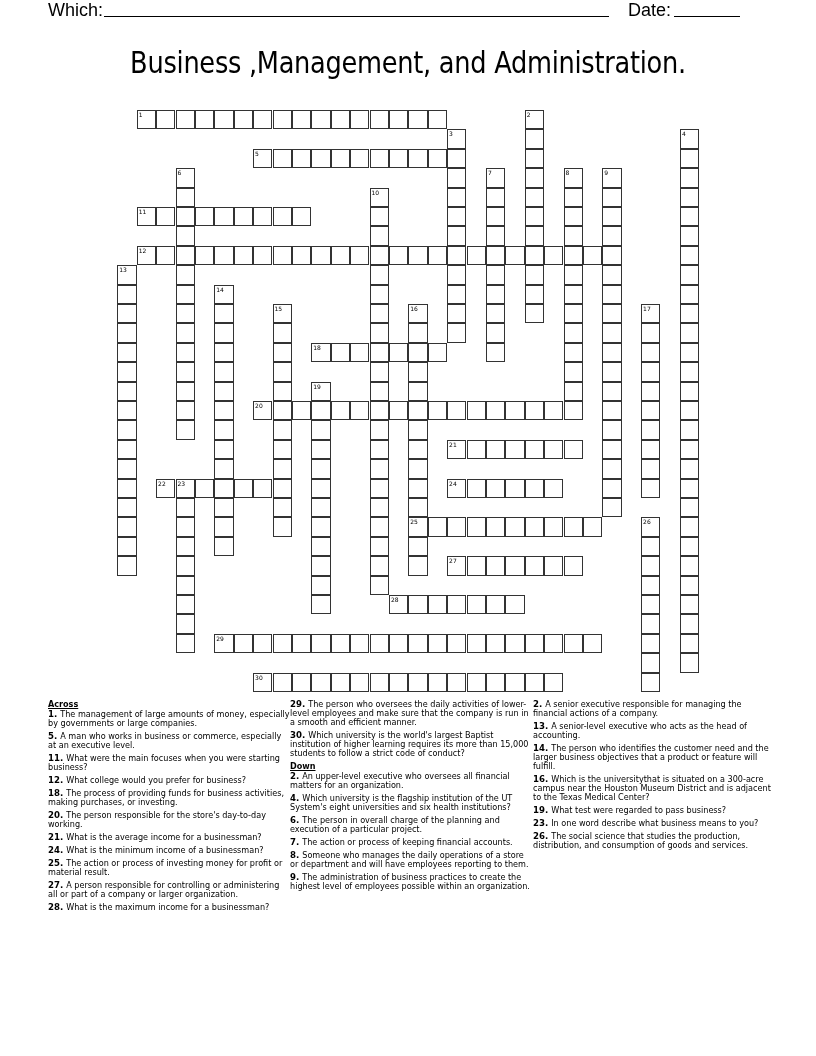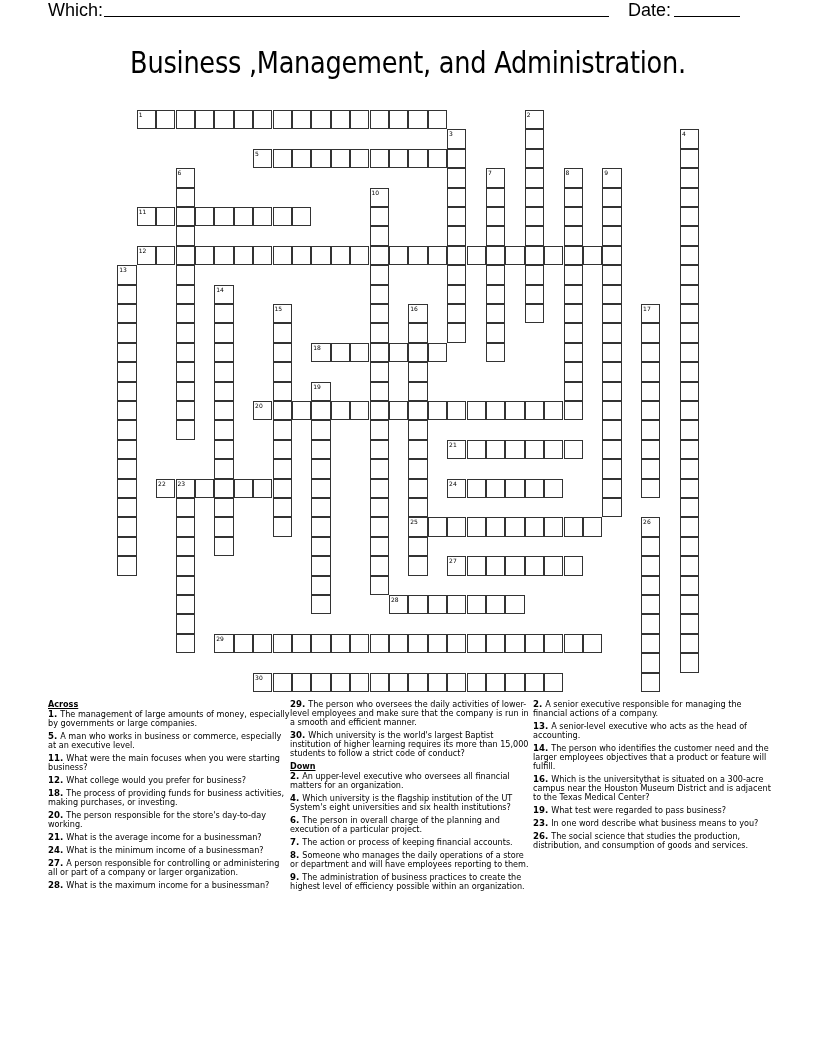--- a/index.html
+++ b/index.html
@@ -465,36 +465,37 @@
   <div class="clue-col" id="col1" style="left:48px;">
       <div class="clue-head">Across</div>
       <div class="clue"><b>1. </b><span>The management of large amounts of money, especially by governments or large companies.</span></div>
       <div class="clue"><b>5. </b><span>A man who works in business or commerce, especially at an executive level.</span></div>
       <div class="clue"><b>11. </b><span>What were the main focuses when you were starting business?</span></div>
       <div class="clue"><b>12. </b><span>What college would you prefer for business?</span></div>
       <div class="clue"><b>18. </b><span>The process of providing funds for business activities, making purchases, or investing.</span></div>
       <div class="clue"><b>20. </b><span>The person responsible for the store's day-to-day working.</span></div>
       <div class="clue"><b>21. </b><span>What is the average income for a businessman?</span></div>
       <div class="clue"><b>24. </b><span>What is the minimum income of a businessman?</span></div>
+      <div class="clue"><b>25. </b><span>The action or process of investing money for profit or material result.</span></div>
       <div class="clue"><b>27. </b><span>A person responsible for controlling or administering all or part of a company or larger organization.</span></div>
       <div class="clue"><b>28. </b><span>What is the maximum income for a businessman?</span></div>
     </div>
   <div class="clue-col" id="col2" style="left:290px;">
       <div class="clue"><b>29. </b><span>The person who oversees the daily activities of lower-level employees and make sure that the company is run in a smooth and efficient manner.</span></div>
       <div class="clue"><b>30. </b><span>Which university is the world's largest Baptist institution of higher learning requires its more than 15,000 students to follow a strict code of conduct?</span></div>
       <div class="clue-head">Down</div>
       <div class="clue"><b>2. </b><span>An upper-level executive who oversees all financial matters for an organization.</span></div>
       <div class="clue"><b>4. </b><span>Which university is the flagship institution of the UT System's eight universities and six health institutions?</span></div>
       <div class="clue"><b>6. </b><span>The person in overall charge of the planning and execution of a particular project.</span></div>
       <div class="clue"><b>7. </b><span>The action or process of keeping financial accounts.</span></div>
       <div class="clue"><b>8. </b><span>Someone who manages the daily operations of a store or department and will have employees reporting to them.</span></div>
-      <div class="clue"><b>9. </b><span>The administration of business practices to create the highest level of efficiency possible within an organization.</span></div>
+      <div class="clue"><b>9. </b><span>The administration of business practices to create the highest level of employees possible within an organization.</span></div>
     </div>
   <div class="clue-col" id="col3" style="left:533px;">
       <div class="clue"><b>2. </b><span>A senior executive responsible for managing the financial actions of a company.</span></div>
       <div class="clue"><b>13. </b><span>A senior-level executive who acts as the head of accounting.</span></div>
-      <div class="clue"><b>14. </b><span>The person who identifies the customer need and the larger employees objectives that a product or feature will fulfill.</span></div>
+      <div class="clue"><b>14. </b><span>The person who identifies the customer need and the larger business objectives that a product or feature will fulfill.</span></div>
       <div class="clue"><b>16. </b><span>Which is the universitythat is situated on a 300-acre campus near the Houston Museum District and is adjacent to the Texas Medical Center?</span></div>
       <div class="clue"><b>19. </b><span>What test were regarded to pass business?</span></div>
       <div class="clue"><b>23. </b><span>In one word describe what business means to you?</span></div>
       <div class="clue"><b>26. </b><span>The social science that studies the production, distribution, and consumption of goods and services.</span></div>
     </div>
 </div>
 
 </body></html>

